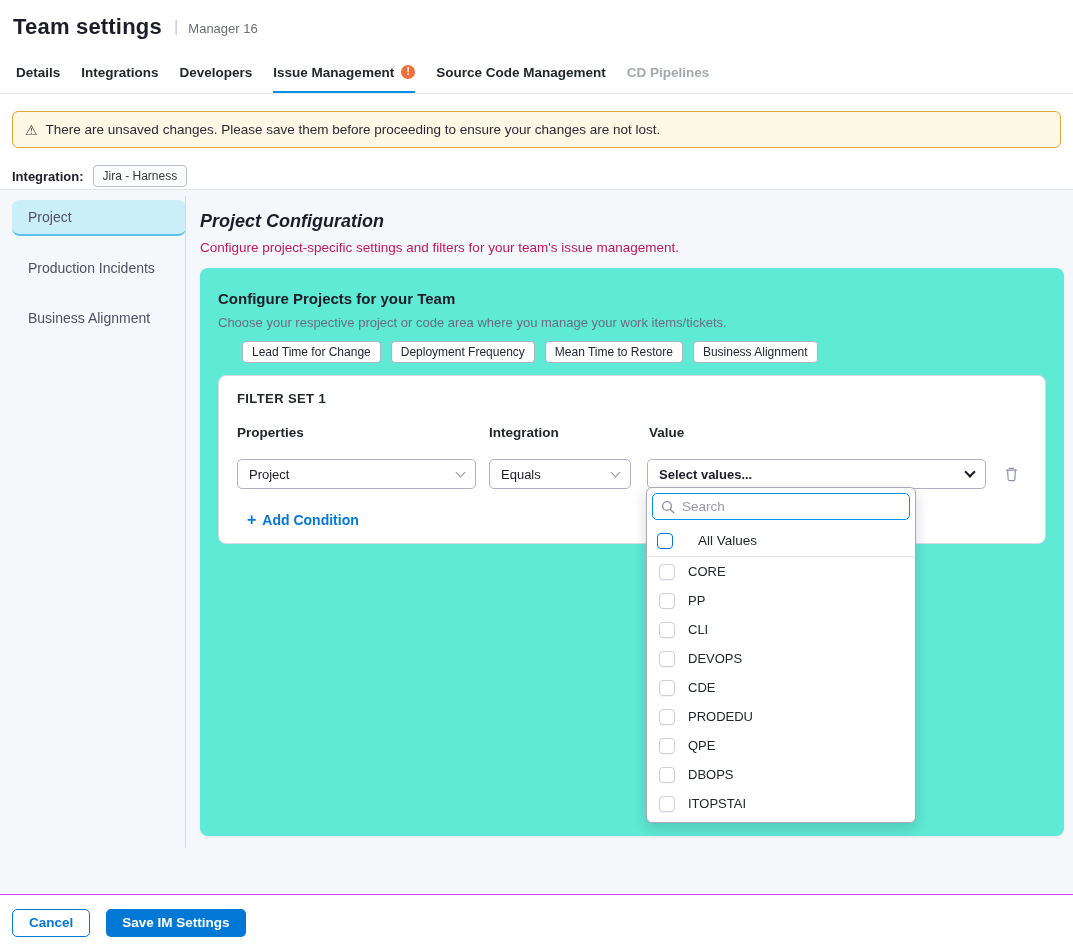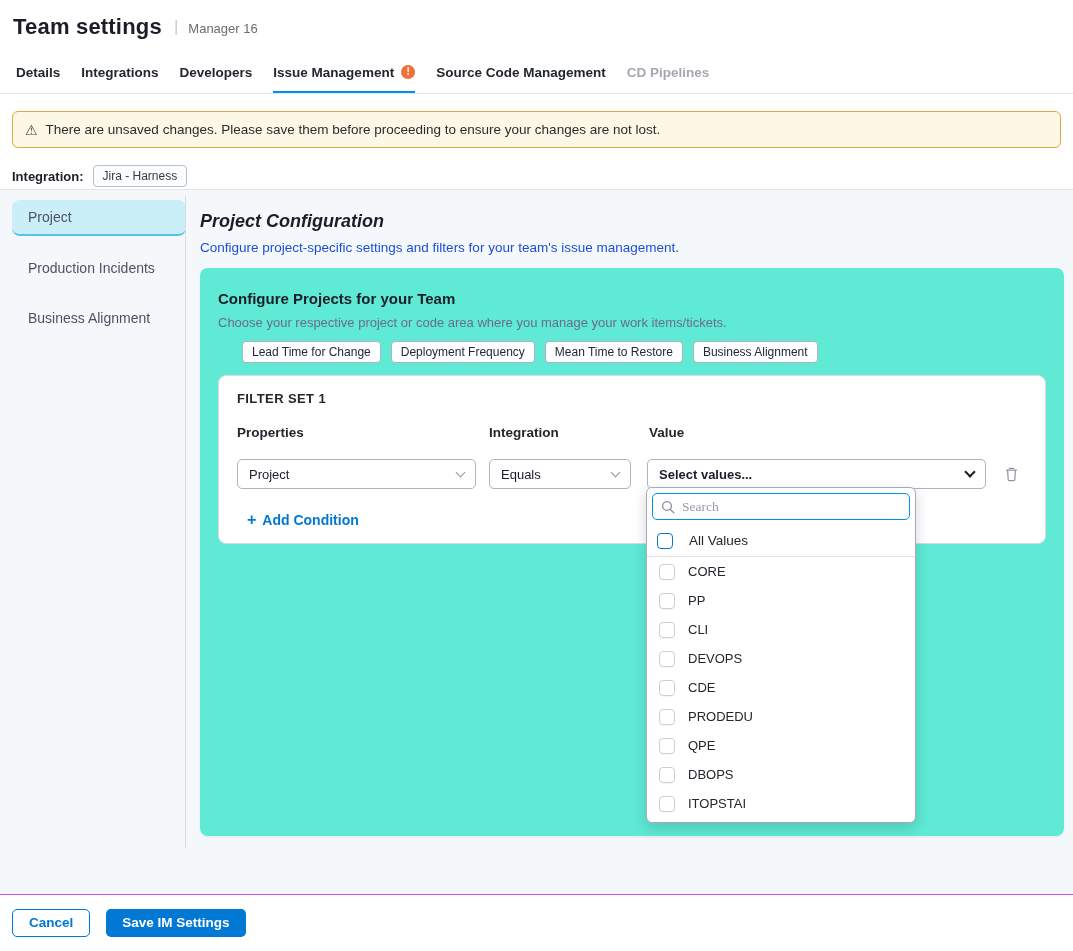--- a/index.html
+++ b/index.html
@@ -29,21 +29,21 @@
   
   .content { position:relative; height:705px; background:#F4F8FB; border-top:1px solid #E2E6EA; overflow:hidden; }
 
   .sidebar { position:absolute; left:12px; top:10px; width:174px; }
   .sidebar-item { height:36px; display:flex; align-items:center; padding-left:16px; margin-bottom:14px; font-size:14px; color:#4F5162; border-radius:8px; cursor:pointer; }
   .sidebar-item.active { background:#CBEFF9; border-bottom:2px solid #5BC2E7; }
   .v-divider { position:absolute; left:185px; top:6px; height:652px; width:1px; background:#D8DBE3; }
 
   .main { position:absolute; left:200px; top:0; width:864px; }
   .main-title { margin-top:21px; font-size:18px; font-weight:700; color:#1D1D29;font-style:italic; }
-  .main-sub { margin-top:8px; font-size:13.5px; color:#1d4ed8; }
+  .main-sub { margin-top:8px; font-size:13.5px; color:#be185d; }
 
   .card { margin-top:13px; background:#5eead4; border-radius:8px; height:568px; padding:22px 18px 18px; box-shadow:0 1px 3px rgba(40,41,61,.08); }
   .card-title { font-size:15px; font-weight:700; color:#1D1D29; }
   .card-sub { margin-top:8px; font-size:13px; color:#6B6D85; }
   .chips { display:flex; gap:10px; margin-top:11px;padding-left:24px; }
   .chip { border:1px solid #B0B1C3; border-radius:4px; padding:3px 9px; font-size:12px; color:#22273B; background:#fff; cursor:pointer; }
 
   .filter-panel { margin-top:12px; border:1px solid #D9DAE5; border-radius:8px; height:169px; padding:15px 18px; background:#fff; }
   .filter-title { font-size:13px; font-weight:700; letter-spacing:.4px; color:#22272D; }
   .filter-labels { display:flex; margin-top:19px; font-size:13.5px; font-weight:700; color:#22272D; }
@@ -55,23 +55,23 @@
   .w-val  { width:339px; font-weight:600; }
   .chev { width:7px; height:7px; border-right:1.5px solid #9093A6; border-bottom:1.5px solid #9093A6; transform:rotate(45deg); margin-top:-4px; }
   .chev-bold { width:8px; height:8px; border-right:2px solid #1D1D29; border-bottom:2px solid #1D1D29; }
   .trash-btn { margin-left:18px; background:none; border:none; cursor:pointer; display:flex; align-items:center; }
   .add-condition { margin-top:23px; margin-left:10px; display:inline-flex; align-items:center; gap:6px; color:#0278D5; font-weight:700; font-size:14px; cursor:pointer; }
   .plus { font-size:16px; font-weight:700; line-height:1; }
 
   
   .dropdown { position:absolute; left:646px; top:297px; width:270px; height:336px; background:#fff; border:1px solid #A9A9B7; border-radius:6px; box-shadow:0 5px 14px rgba(30,30,60,.18); overflow:hidden; z-index:5; }
   .dd-search { margin:5px; height:27px; border:1.5px solid #0092E4; border-radius:5px; display:flex; align-items:center; gap:7px; padding:0 8px; background:#fff; }
-  .dd-search input { border:none; outline:none; flex:1; font-size:13.5px; font-family:Liberation Serif, serif; color:#4d7c0f; background:transparent; }
+  .dd-search input { border:none; outline:none; flex:1; font-size:13.5px; font-family:Liberation Sans, sans-serif; color:#4d7c0f; background:transparent; }
   .dd-search input::placeholder { color:#9A9AA8; }
-  .dd-allvalues { height:32px; display:flex; align-items:center; gap:16px; padding:0 10px; border-bottom:1px solid #E3E3EA; font-size:13.5px; color:#22272D; cursor:pointer; }
+  .dd-allvalues { height:32px; display:flex; align-items:center; gap:25px; padding:0 10px; border-bottom:1px solid #E3E3EA; font-size:13.5px; color:#22272D; cursor:pointer; }
   .dd-option { height:29px; display:flex; align-items:center; gap:13px; padding:0 10px 0 12px; font-size:13px; color:#22272D; cursor:pointer; }
   .cb { width:16px; height:16px; border-radius:4px; background:#fff; flex:0 0 auto; cursor:pointer; }
   .cb-blue { border:1.5px solid #0278D5; }
   .cb-gray { border:1px solid #CDCED9; box-shadow:0 1px 1px rgba(0,0,0,.04); }
 
   
   .footer { height:56px; border-top:1px solid #d946ef; background:#fff; display:flex; align-items:center; gap:16px; padding-left:12px; }
   .btn { height:28px; border-radius:5px; font-size:13.5px; font-weight:700; font-family:inherit; cursor:pointer; padding:0 16px; }
   .btn-cancel { background:#fff; border:1.5px solid #0278D5; color:#0278D5; }
   .btn-save { background:#0278D5; border:none; color:#fff; }

